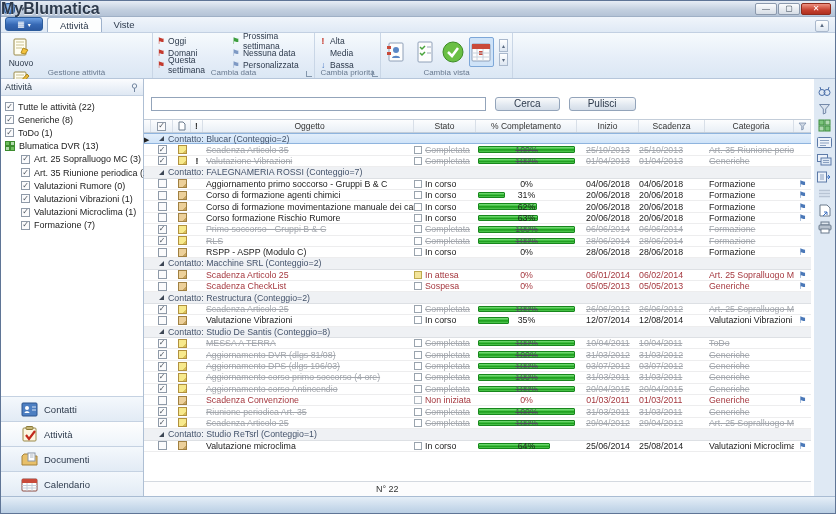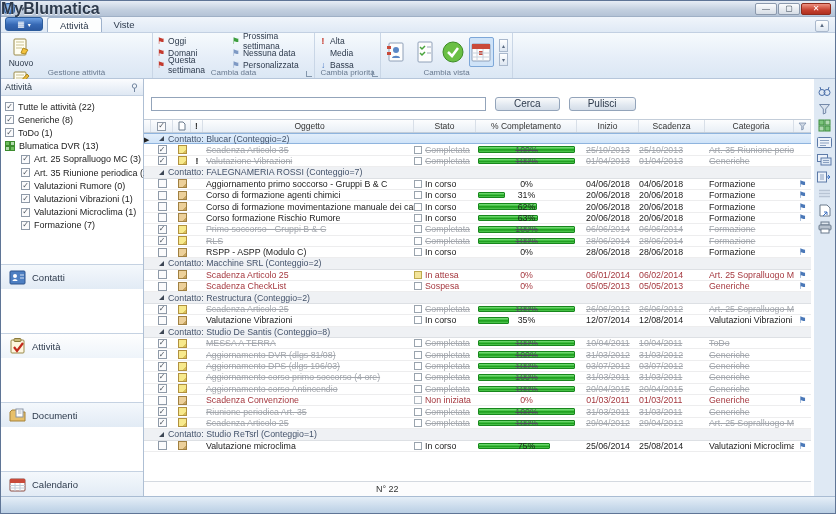--- a/index.html
+++ b/index.html
@@ -61,22 +61,22 @@
   .side-head { height:17px; background:linear-gradient(#fbfcfe,#dfe8f3); border-bottom:1px solid #c5d2e2;
     display:flex; align-items:center; padding:0 4px; font-size:9px; color:#33404f; }
   .pin { margin-left:auto; color:#7487a0; font-size:9px; }
   .tree { padding:4px 0 0 4px; }
   .tree-item { display:flex; align-items:center; gap:4px; height:13.2px; font-size:9px; color:#222; white-space:nowrap; }
   .tree-item.lvl1 { padding-left:16px; }
   .cb { width:9px; height:9px; border:1px solid #8f9aa8; background:#fbfbfc; display:inline-flex;
     align-items:center; justify-content:center; font-size:8px; line-height:8px; color:#4d5660; flex:0 0 auto; }
   .dvr-ic { width:10px; height:10px; flex:0 0 auto; }
   .nav { position:absolute; left:0; right:0; bottom:0; }
-  .nav-item { height:25px; display:flex; align-items:center; gap:6px; padding-left:8px;
-    background:linear-gradient(#f4f8fc,#e2ebf5); border-top:1px solid #c5d2e2; font-size:9.5px; color:#2d3a4c;margin-top:44px; }
+  .nav-item { height:25px; display:flex; align-items:center; gap:6px; padding-left:20px;
+    background:linear-gradient(#f4f8fc,#e2ebf5); border-top:1px solid #c5d2e2; font-size:9.5px; color:#2d3a4c; }
   .nav-item.active { background:linear-gradient(#fefefe,#eef4fa); }
   
   .content { position:absolute; left:143px; top:78px; width:671px; bottom:17px;
     background:#fff; border-right:1px solid #aebfd4; }
   .searchbar { position:absolute; left:7px; top:18px; display:flex; gap:9px; }
   .combo { width:335px; height:14px; border:1px solid #93a4ba; background:#fff; position:relative; }
   .btn { height:14px; padding:0 18px; border:1px solid #93a4ba; border-radius:3px;
     background:linear-gradient(#fafbfc,#e1e8f0 60%,#d4dde8); font-size:10px; line-height:12px; color:#2d3a4c; }
   
   .grid-header { position:absolute; left:0; top:40px; width:667px; height:14px; display:flex;
@@ -1000,21 +1000,21 @@
           </div>
           <div class="c-pri" style="font-weight: bold;"></div>
           <div class="c-sub"><span>Valutazione microclima</span></div>
           <div class="c-sta">
             <span class="si progress"></span>
             <span>In corso</span>
           </div>
           <div class="c-prg">
             <div class="bar" style="width: calc(75% - 4px);"></div>
             <div class="pct">
-              <span>75%</span>
+              <span>64%</span>
             </div>
           </div>
           <div class="c-start"><span>25/06/2014</span></div>
           <div class="c-due"><span>25/08/2014</span></div>
           <div class="c-cat"><span>Valutazioni Microclima</span></div>
           <div class="c-flag"><span class="rowflag">⚑</span></div>
         </div>
       </div>
 
     <div class="grid-footer">

